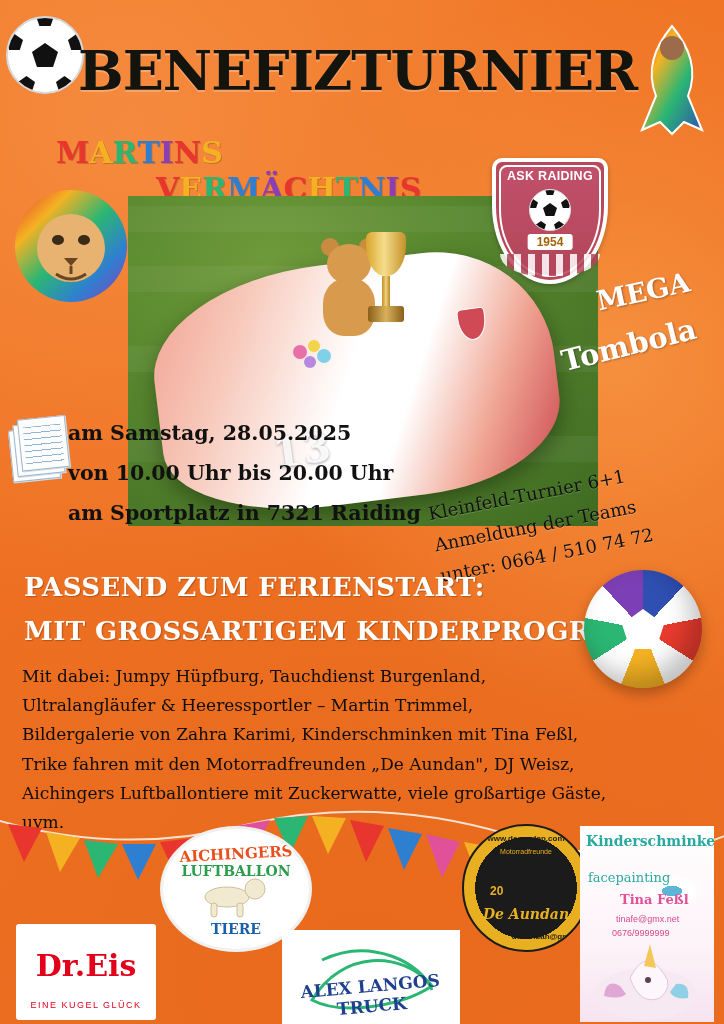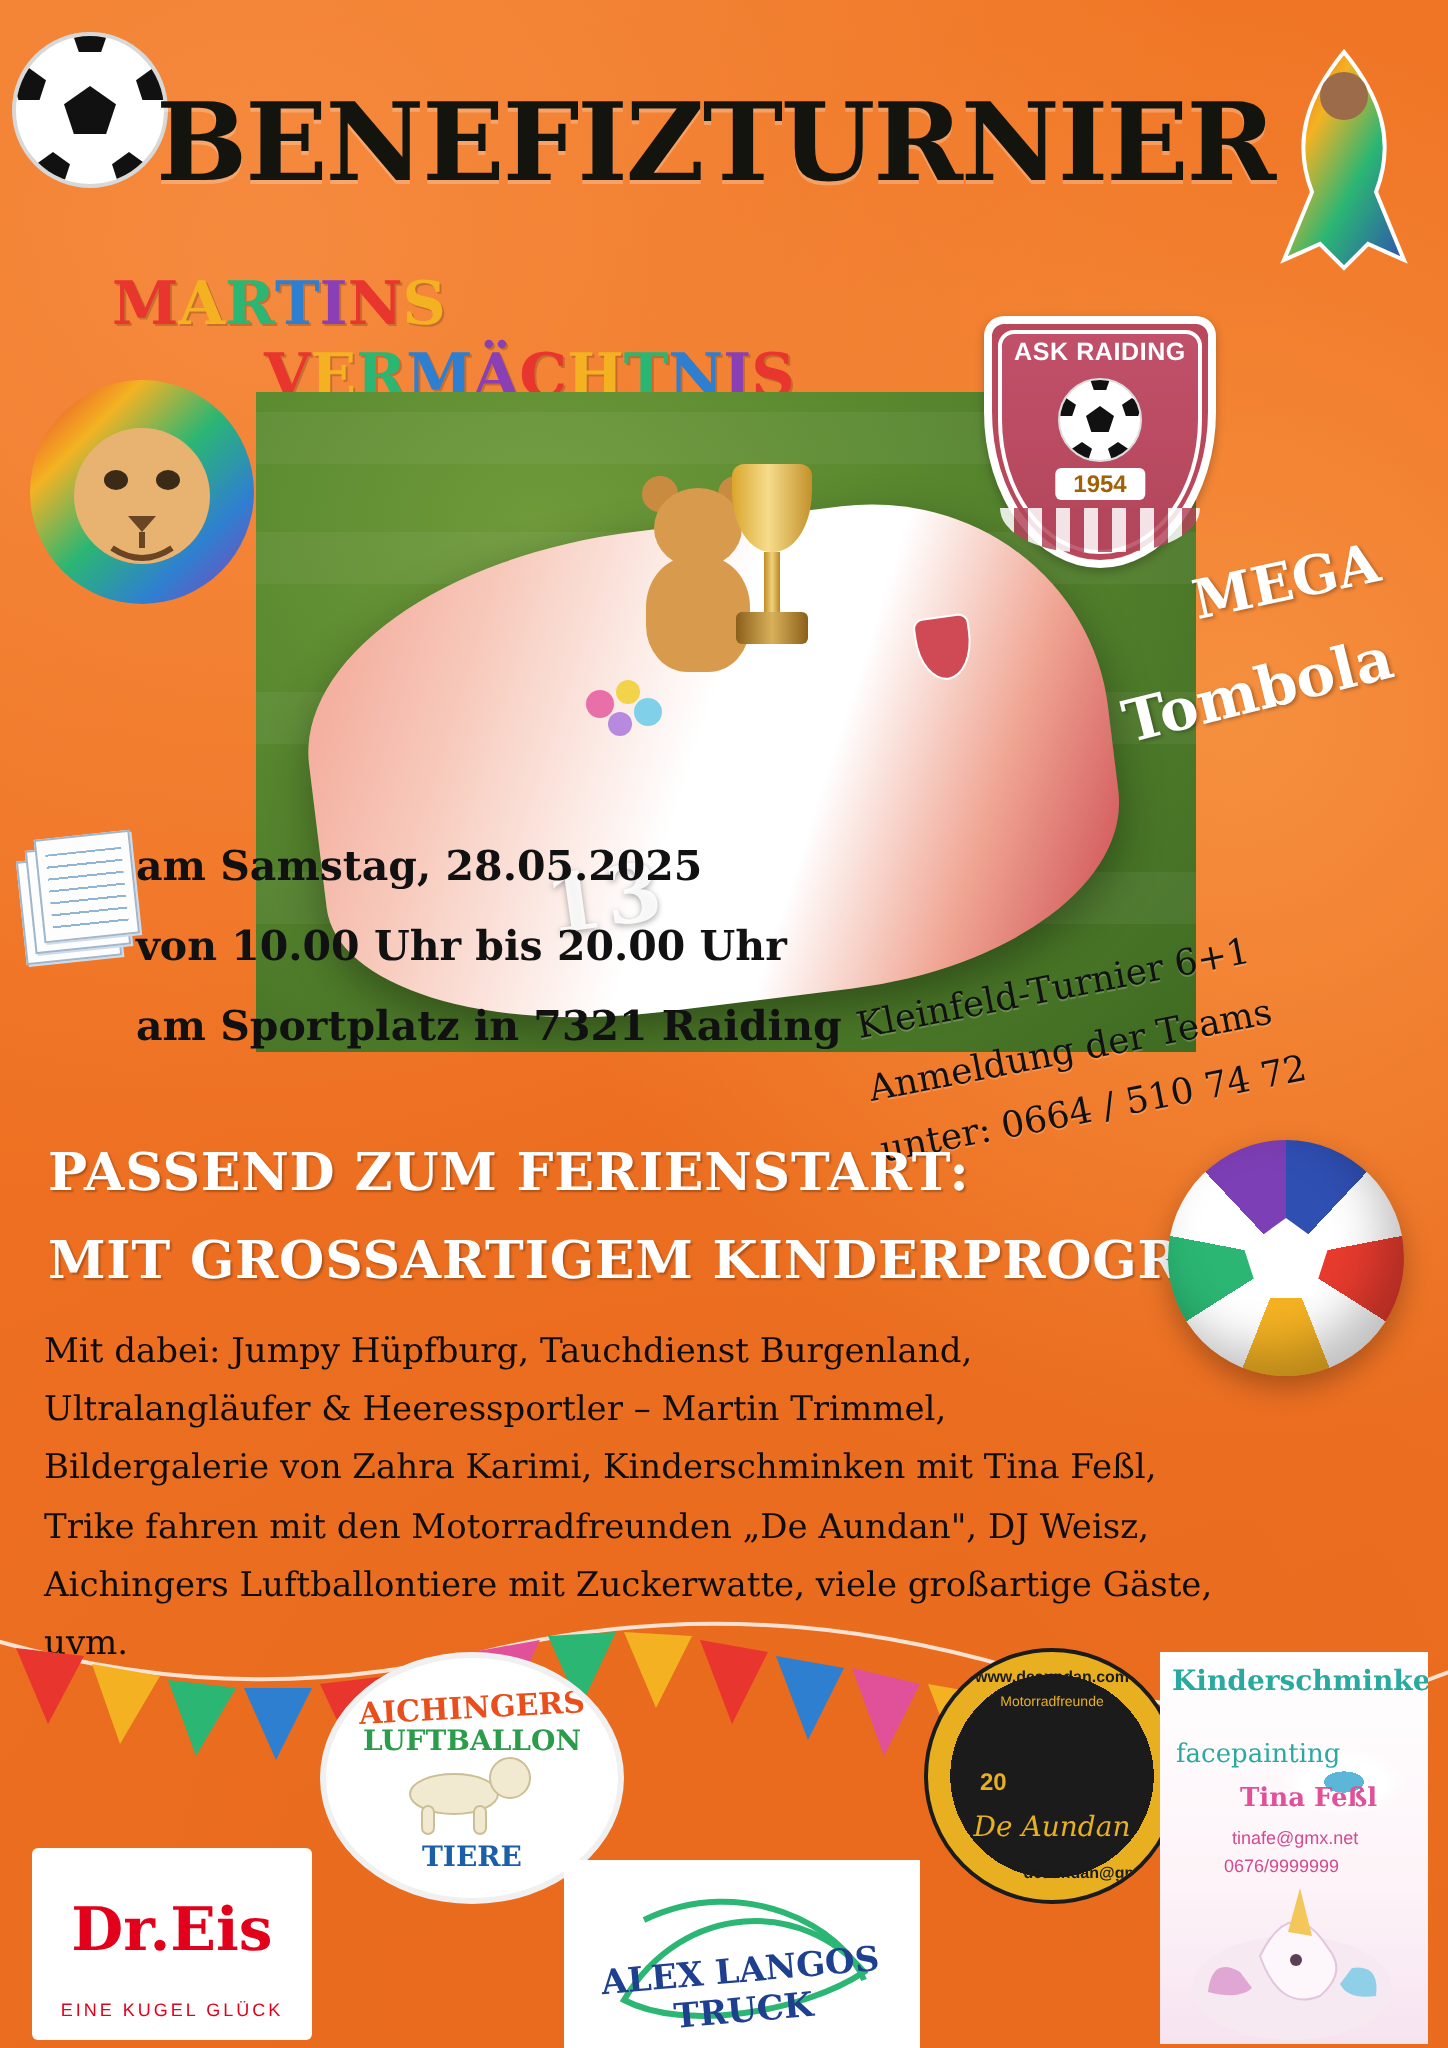--- a/index.html
+++ b/index.html
@@ -84,21 +84,21 @@
     width: 430px;
   }
   .mv-line1, .mv-line2 {
     font-family: "DejaVu Serif", serif;
     font-weight: bold;
     font-size: 30px;
     letter-spacing: 0px;
     line-height: 1.0;
     text-shadow: 1px 1px 0 rgba(0,0,0,0.18);
   }
-  .mv-line2 { margin-left: 76px; margin-top: 6px; }
+  .mv-line2 { margin-left: 100px; margin-top: 6px; }
   .mv-line1 span, .mv-line2 span { display: inline-block; }
   .coop {
     margin-left: 180px;
     margin-top: 6px;
     font-family: "DejaVu Serif", serif;
     font-weight: bold;
     font-size: 19px;
     color: #111;
     white-space: nowrap;
   }
@@ -461,21 +461,21 @@
     position: absolute; left: 0; right: 0; top: 8px; text-align: center;
     color: #1b1b1b; font-size: 8px; font-family: "Liberation Sans", sans-serif;
     font-weight: bold;
   }
   .da-sub {
     position: absolute; left: 0; right: 0; top: 22px; text-align: center;
     color: #e8b021; font-size: 7px; font-family: "Liberation Sans", sans-serif;
   }
   .da-name {
     position: absolute; left: 0; right: 0; bottom: 28px; text-align: center;
-    color: #e8b021; font-family: "DejaVu Serif", serif; font-weight: normal;
+    color: #e8b021; font-family: "DejaVu Serif", serif; font-weight: bold;
     font-size: 14px; font-style: italic;
   }
   .da-year-l, .da-year-r {
     position: absolute; color: #e8b021; font-size: 12px; font-weight: bold;
     font-family: "Liberation Sans", sans-serif; top: 58px;
   }
   .da-year-l { left: 26px; }
   .da-year-r { right: 20px; margin-top: 44px; }
   .da-mail {
     position: absolute; left: 0; right: 0; bottom: 9px; text-align: right;

